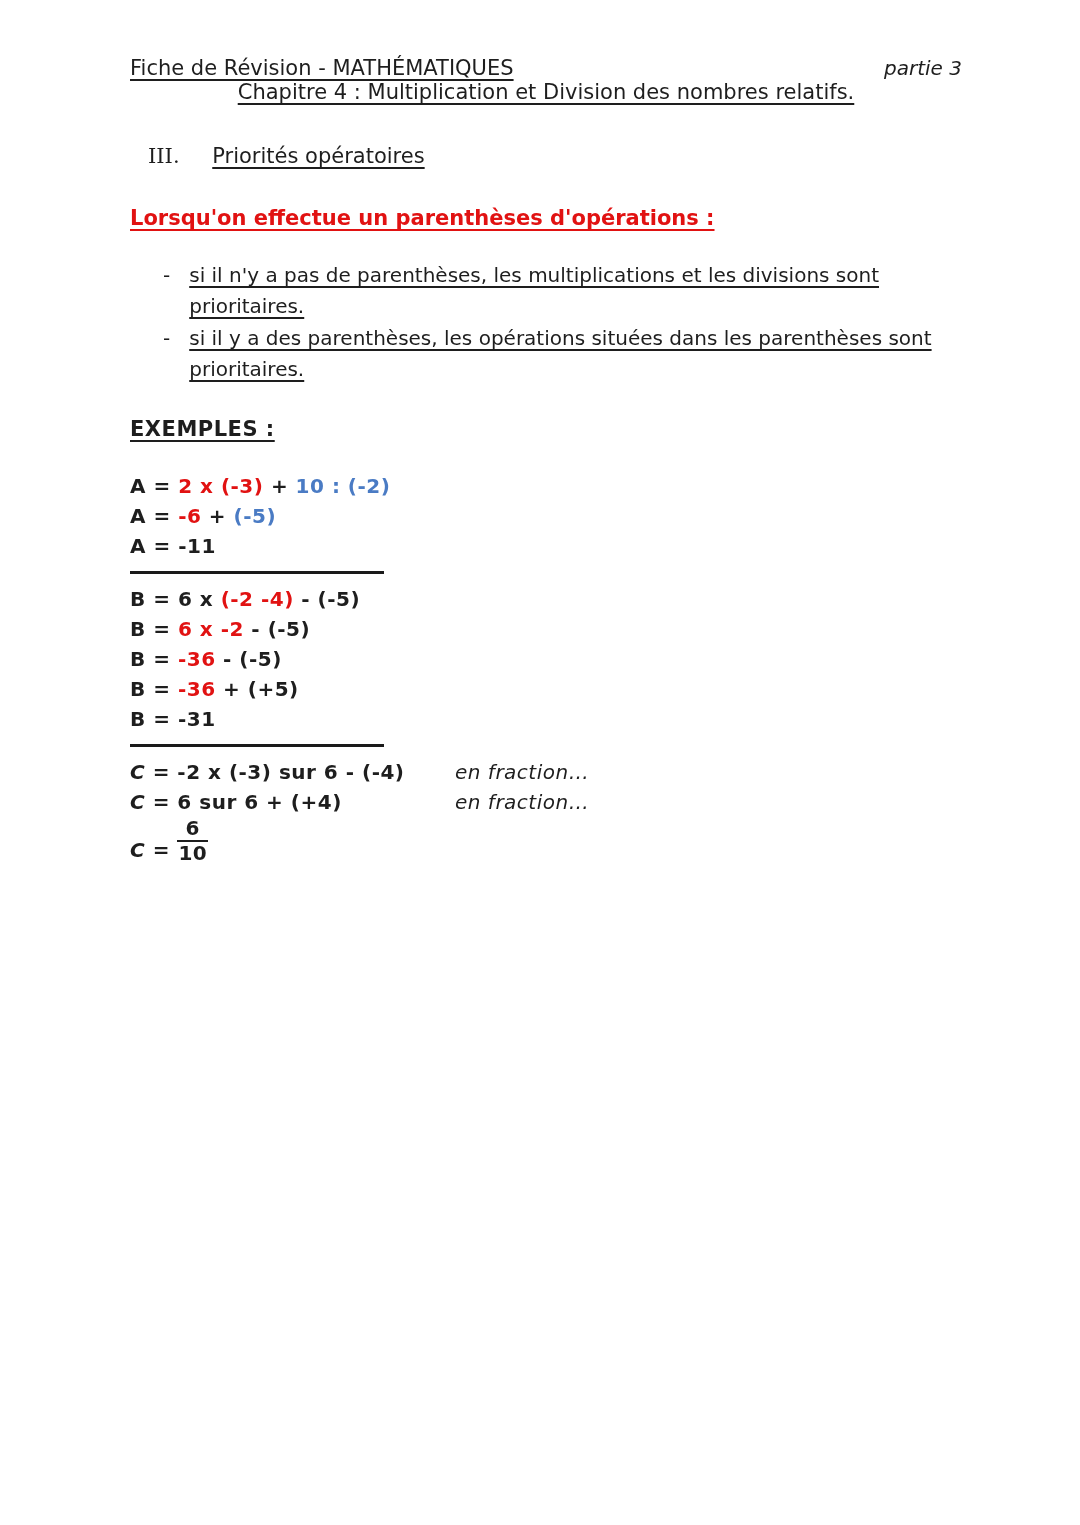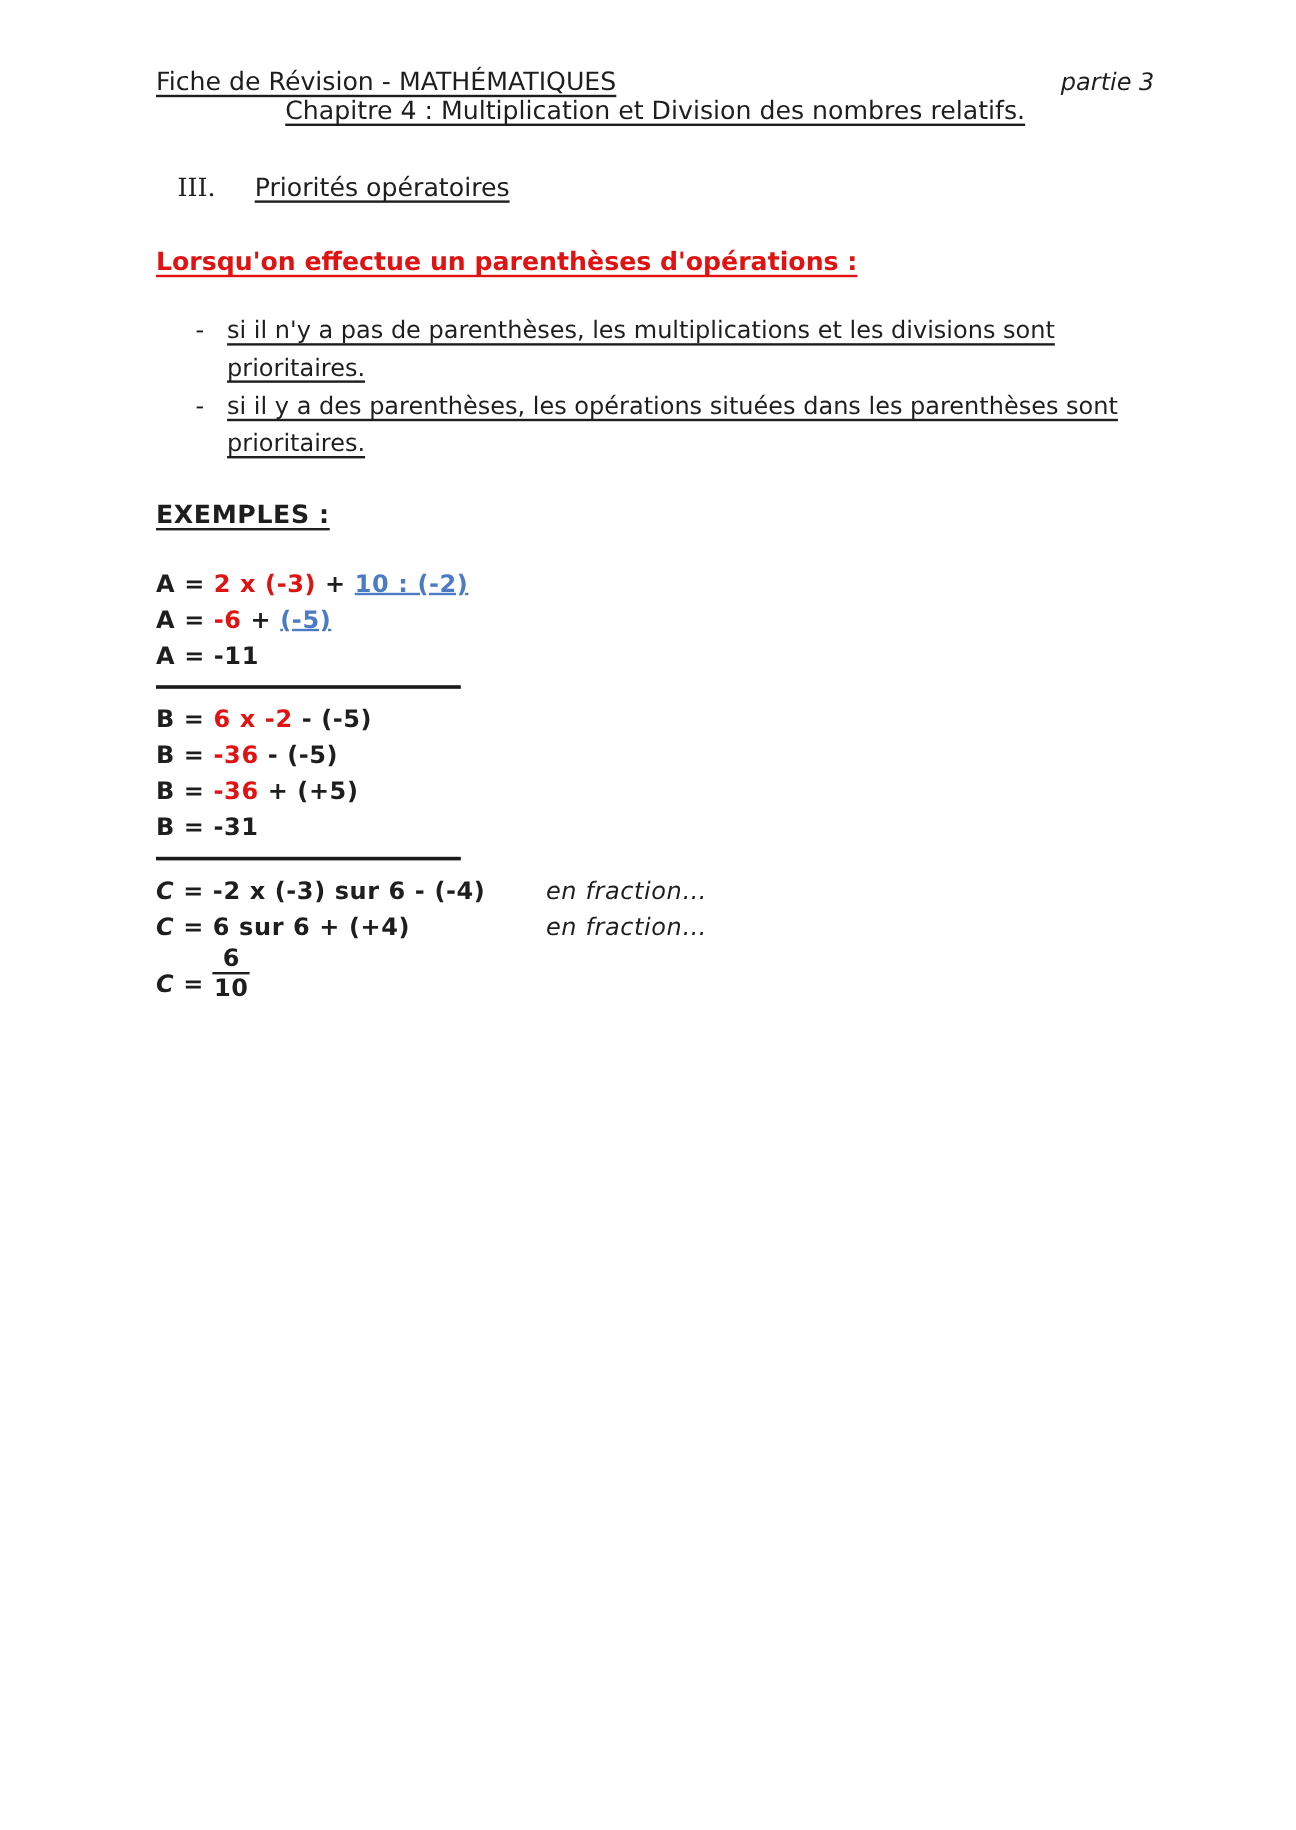--- a/index.html
+++ b/index.html
@@ -95,21 +95,21 @@
     line-height: 30px;
     font-size: 20px;
     font-weight: bold;
     letter-spacing: 0.5px;
   }
   .eq-main {
     white-space: pre;
   }
   .seg-ink  { color: var(--ink, #1e1e1e); }
   .seg-red  { color: var(--red, #e11212); }
-  .seg-blue { color: var(--blue, #4a7bc4); text-decoration: underline; }
+  .seg-blue { color: var(--blue, #4a7bc4); }
   .seg-italic { font-style: italic; }
   .eq-note {
     position: absolute;
     left: 325px;
     top: 0;
     font-weight: normal;
     font-style: italic;
     color: var(--ink, #1e1e1e);
   }
   .frac {
@@ -170,20 +170,21 @@
 
   <section class="example">
       <div class="eq-line"><span class="eq-main"><span class="seg seg-ink">A = </span><span class="seg seg-red">2 x (-3)</span><span class="seg seg-ink"> + </span><span class="seg seg-blue">10 : (-2)</span></span></div>
       <div class="eq-line"><span class="eq-main"><span class="seg seg-ink">A = </span><span class="seg seg-red">-6</span><span class="seg seg-ink"> + </span><span class="seg seg-blue">(-5)</span></span></div>
       <div class="eq-line"><span class="eq-main"><span class="seg seg-ink">A = -11</span></span></div>
     </section>
 
   <div class="separator"></div>
 
   <section class="example sep-gap">
+      <div class="eq-line"><span class="eq-main"><span class="seg seg-ink">B = 6 x </span><span class="seg seg-red">(-2 -4)</span><span class="seg seg-ink"> - (-5)</span></span></div>
       <div class="eq-line"><span class="eq-main"><span class="seg seg-ink">B = </span><span class="seg seg-red">6 x -2</span><span class="seg seg-ink"> - (-5)</span></span></div>
       <div class="eq-line"><span class="eq-main"><span class="seg seg-ink">B = </span><span class="seg seg-red">-36</span><span class="seg seg-ink"> - (-5)</span></span></div>
       <div class="eq-line"><span class="eq-main"><span class="seg seg-ink">B = </span><span class="seg seg-red">-36</span><span class="seg seg-ink"> + (+5)</span></span></div>
       <div class="eq-line"><span class="eq-main"><span class="seg seg-ink">B = -31</span></span></div>
     </section>
 
   <div class="separator"></div>
 
   <section class="example sep-gap">
       <div class="eq-line"><span class="eq-main"><span class="seg seg-ink seg-italic">C</span><span class="seg seg-ink"> = -2 x (-3) sur 6 - (-4)</span></span><span class="eq-note">en fraction…</span></div>

